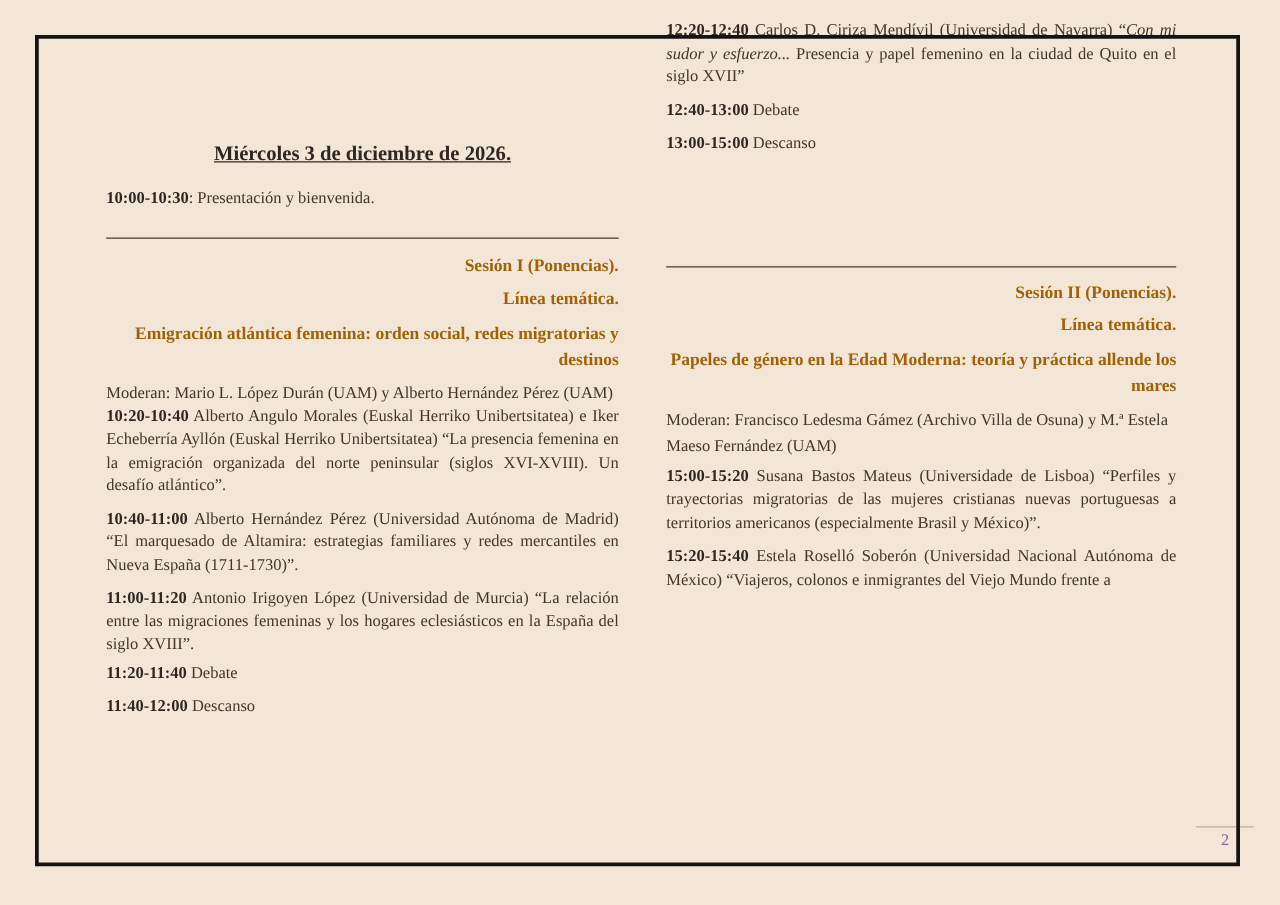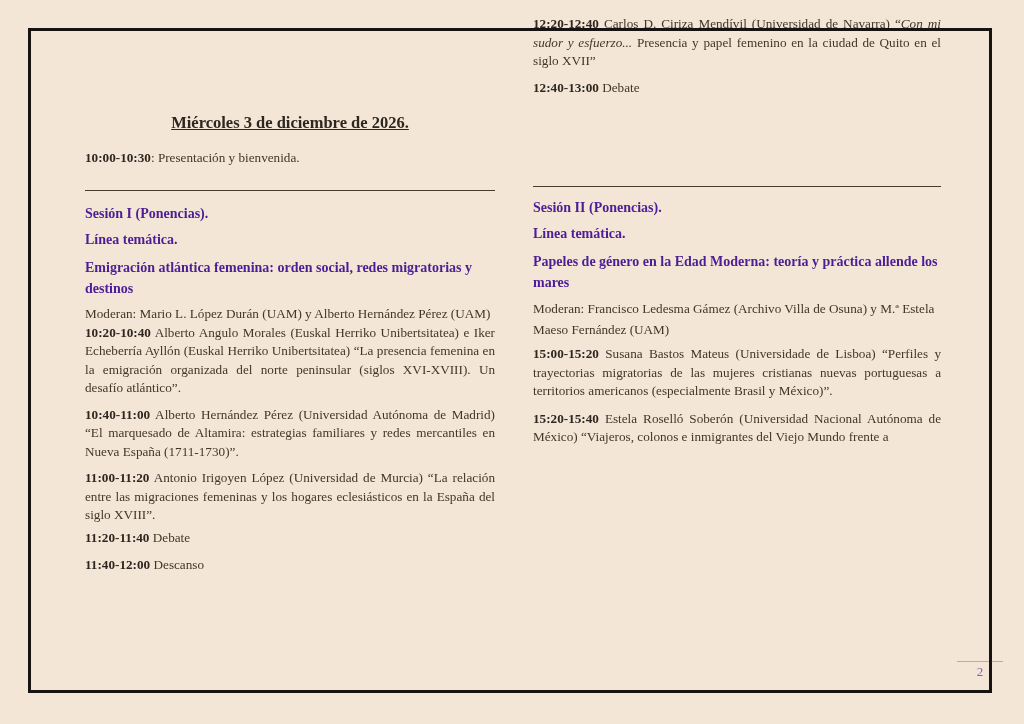--- a/index.html
+++ b/index.html
@@ -54,22 +54,22 @@
   .rule {
     border: 0;
     border-top: 1px solid #463c30;
     height: 0;
     margin: 0;
   }
   .session-title, .session-subtitle, .session-theme {
     font-size: 14px;
     line-height: 19px;
     font-weight: bold;
-    text-align: left;
-    color: #4c1d95;
+    text-align: right;
+    color: #a16207;
   }
   .session-theme { line-height: 21px; }
   .moderators {
     text-align: left;
     line-height: 21px;
   }
   .em-title { font-style: italic; }
 
   
   .mt4  { margin-top: 4px; }
@@ -124,20 +124,21 @@
   <p class="entry mt6"><span class="t">10:20-10:40</span><span> Alberto Angulo Morales (Euskal Herriko Unibertsitatea) e Iker Echeberría Ayllón (Euskal Herriko Unibertsitatea) “La presencia femenina en la emigración organizada del norte peninsular (siglos XVI-XVIII). Un desafío atlántico”.</span></p>
   <p class="entry mt8"><span class="t">10:40-11:00</span><span> Alberto Hernández Pérez (Universidad Autónoma de Madrid) “El marquesado de Altamira: estrategias familiares y redes mercantiles en Nueva España (1711-1730)”.</span></p>
   <p class="entry mt8"><span class="t">11:00-11:20</span><span> Antonio Irigoyen López (Universidad de Murcia) “La relación entre las migraciones femeninas y los hogares eclesiásticos en la España del siglo XVIII”.</span></p>
   <p class="entry mt4"><span class="t">11:20-11:40</span><span> Debate</span></p>
   <p class="entry mt9"><span class="t">11:40-12:00</span><span> Descanso</span></p>
 </div>
 
 <div class="col col-right">
   <p class="entry mt15"><span class="t">12:20-12:40</span><span> Carlos D. Ciriza Mendívil (Universidad de Navarra) “</span><span class="em-title">Con mi sudor y esfuerzo...</span><span> Presencia y papel femenino en la ciudad de Quito en el siglo XVII”</span></p>
   <p class="entry mt8"><span class="t">12:40-13:00</span><span> Debate</span></p>
+  <p class="entry mt8"><span class="t">13:00-15:00</span><span> Descanso</span></p>
 
   <hr class="rule mt89">
 
   <h2 class="session-title mt11">Sesión II (Ponencias).</h2>
   <h3 class="session-subtitle mt7">Línea temática.</h3>
   <h3 class="session-theme mt8">Papeles de género en la Edad Moderna: teoría y práctica allende los mares</h3>
   <p class="moderators mt5">Moderan: Francisco Ledesma Gámez (Archivo Villa de Osuna) y M.ª Estela Maeso Fernández (UAM)</p>
 
   <p class="entry mt5"><span class="t">15:00-15:20</span><span> Susana Bastos Mateus (Universidade de Lisboa) “Perfiles y trayectorias migratorias de las mujeres cristianas nuevas portuguesas a territorios americanos (especialmente Brasil y México)”.</span></p>
   <p class="entry mt9"><span class="t">15:20-15:40</span><span> Estela Roselló Soberón (Universidad Nacional Autónoma de México) “Viajeros, colonos e inmigrantes del Viejo Mundo frente a</span></p>

